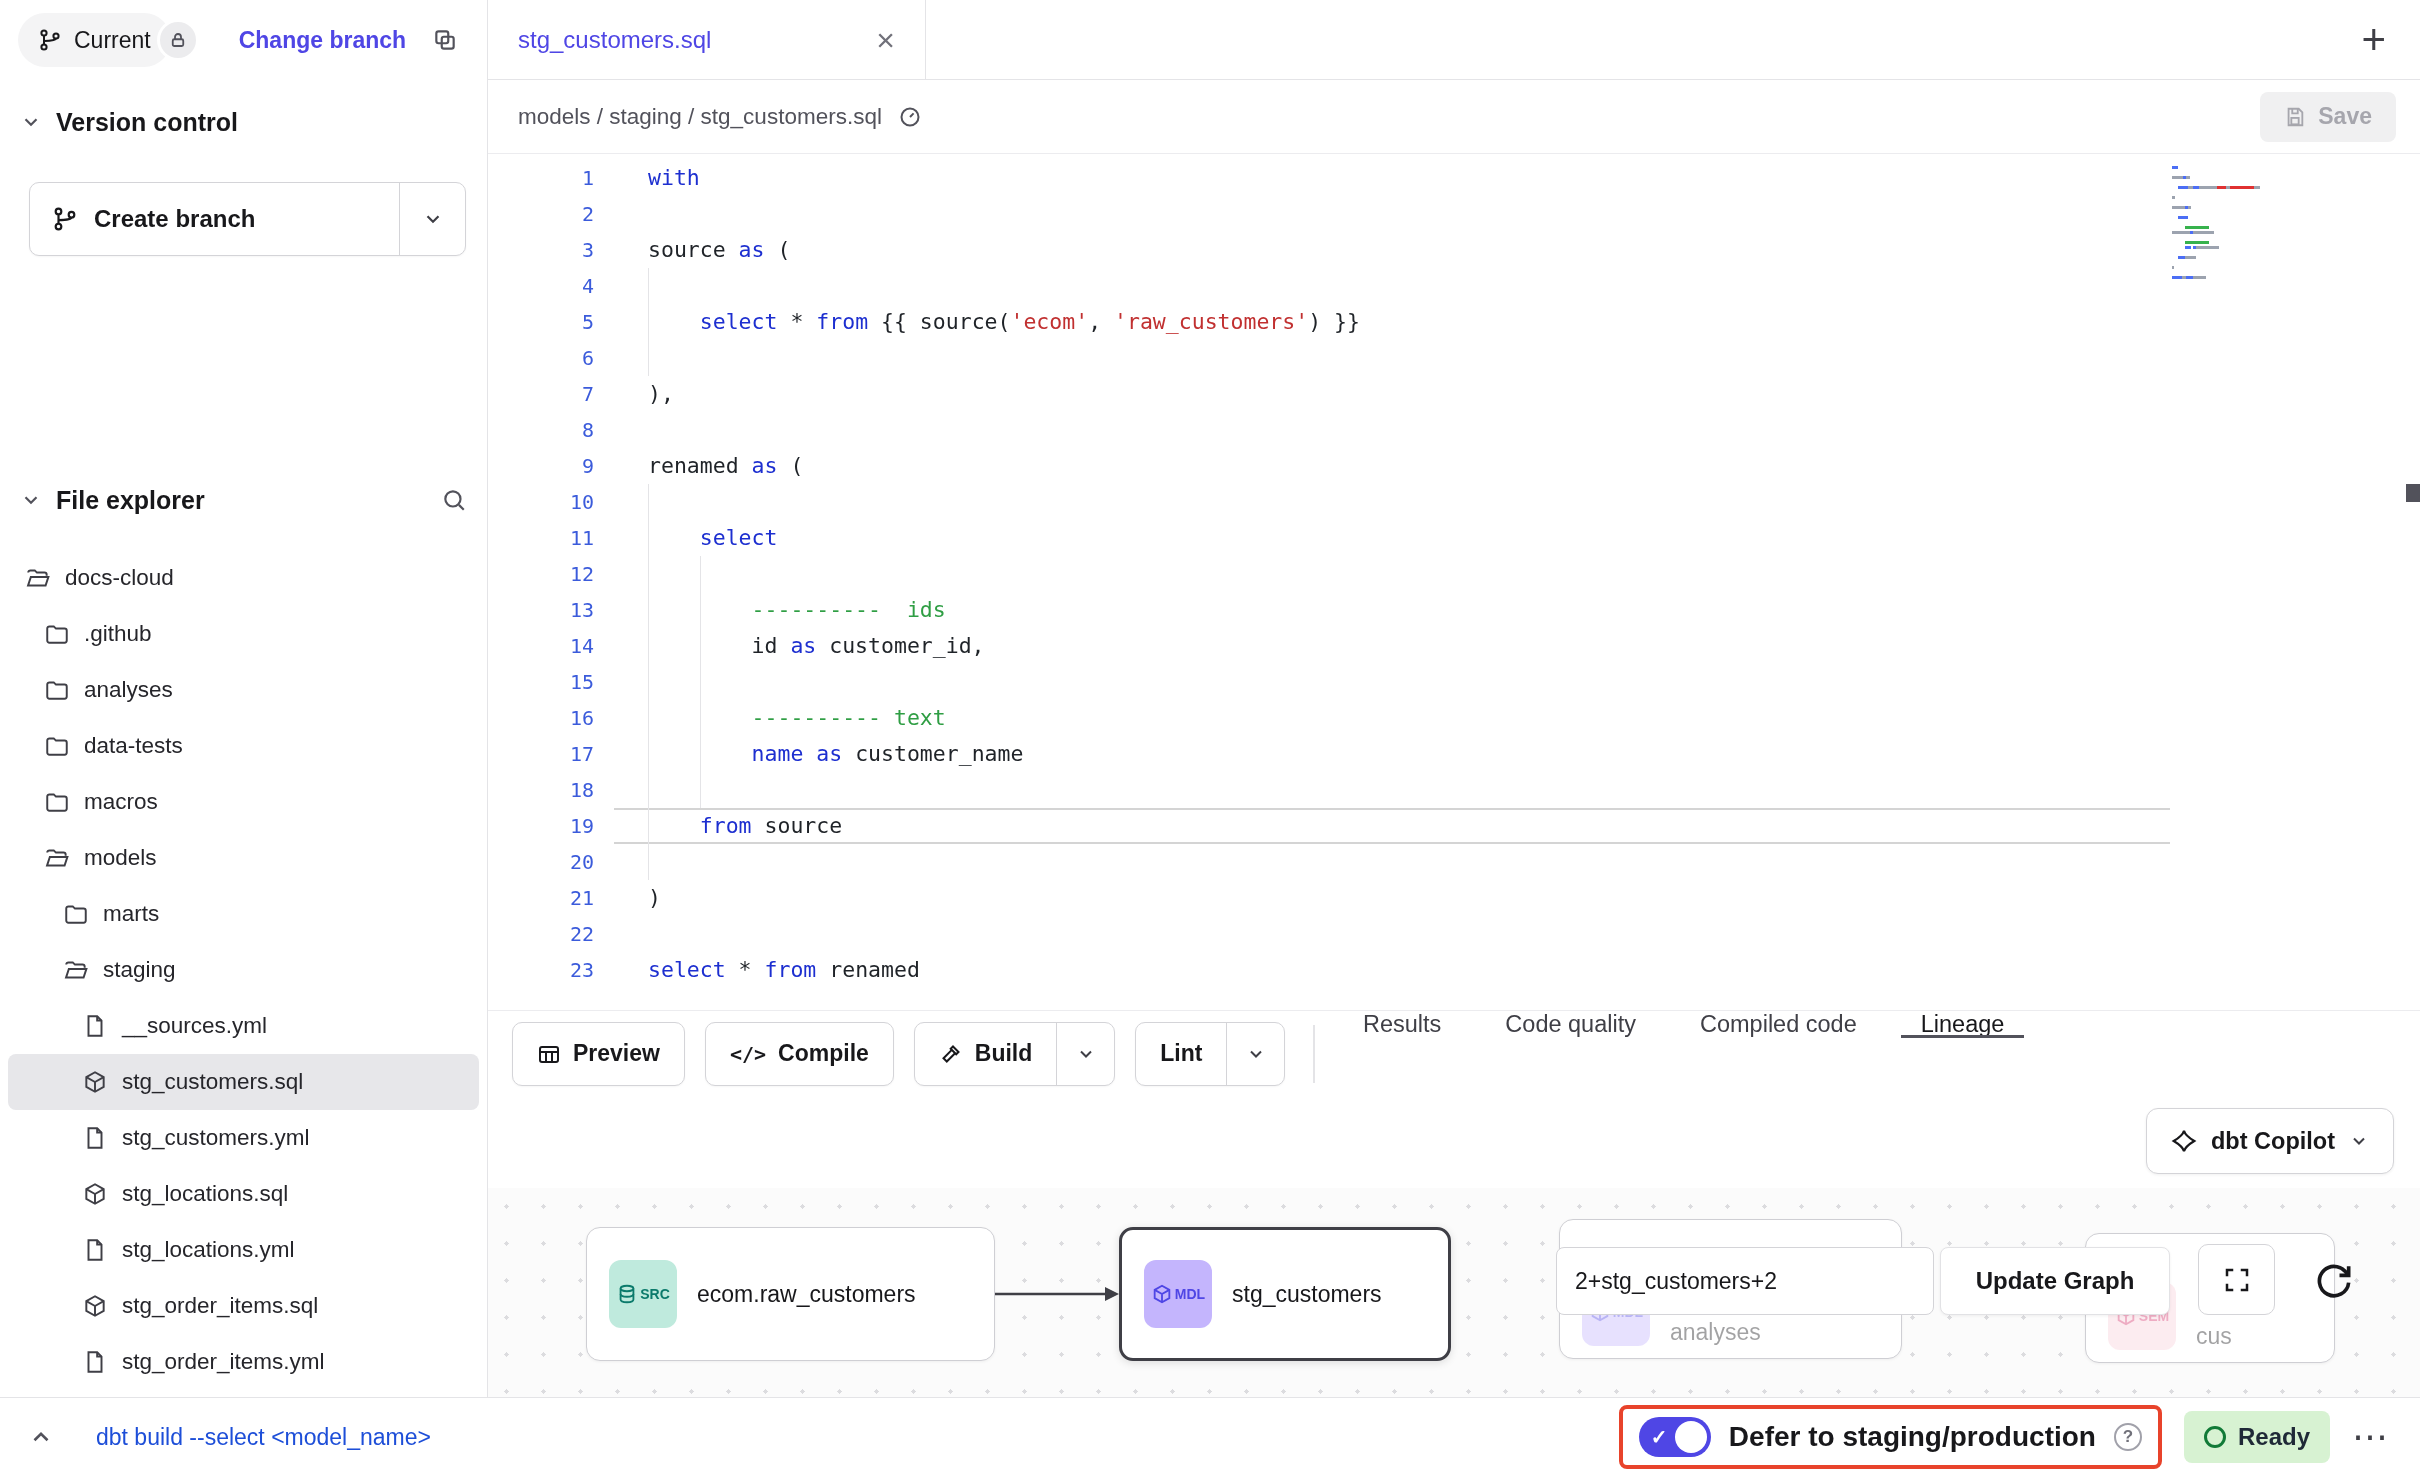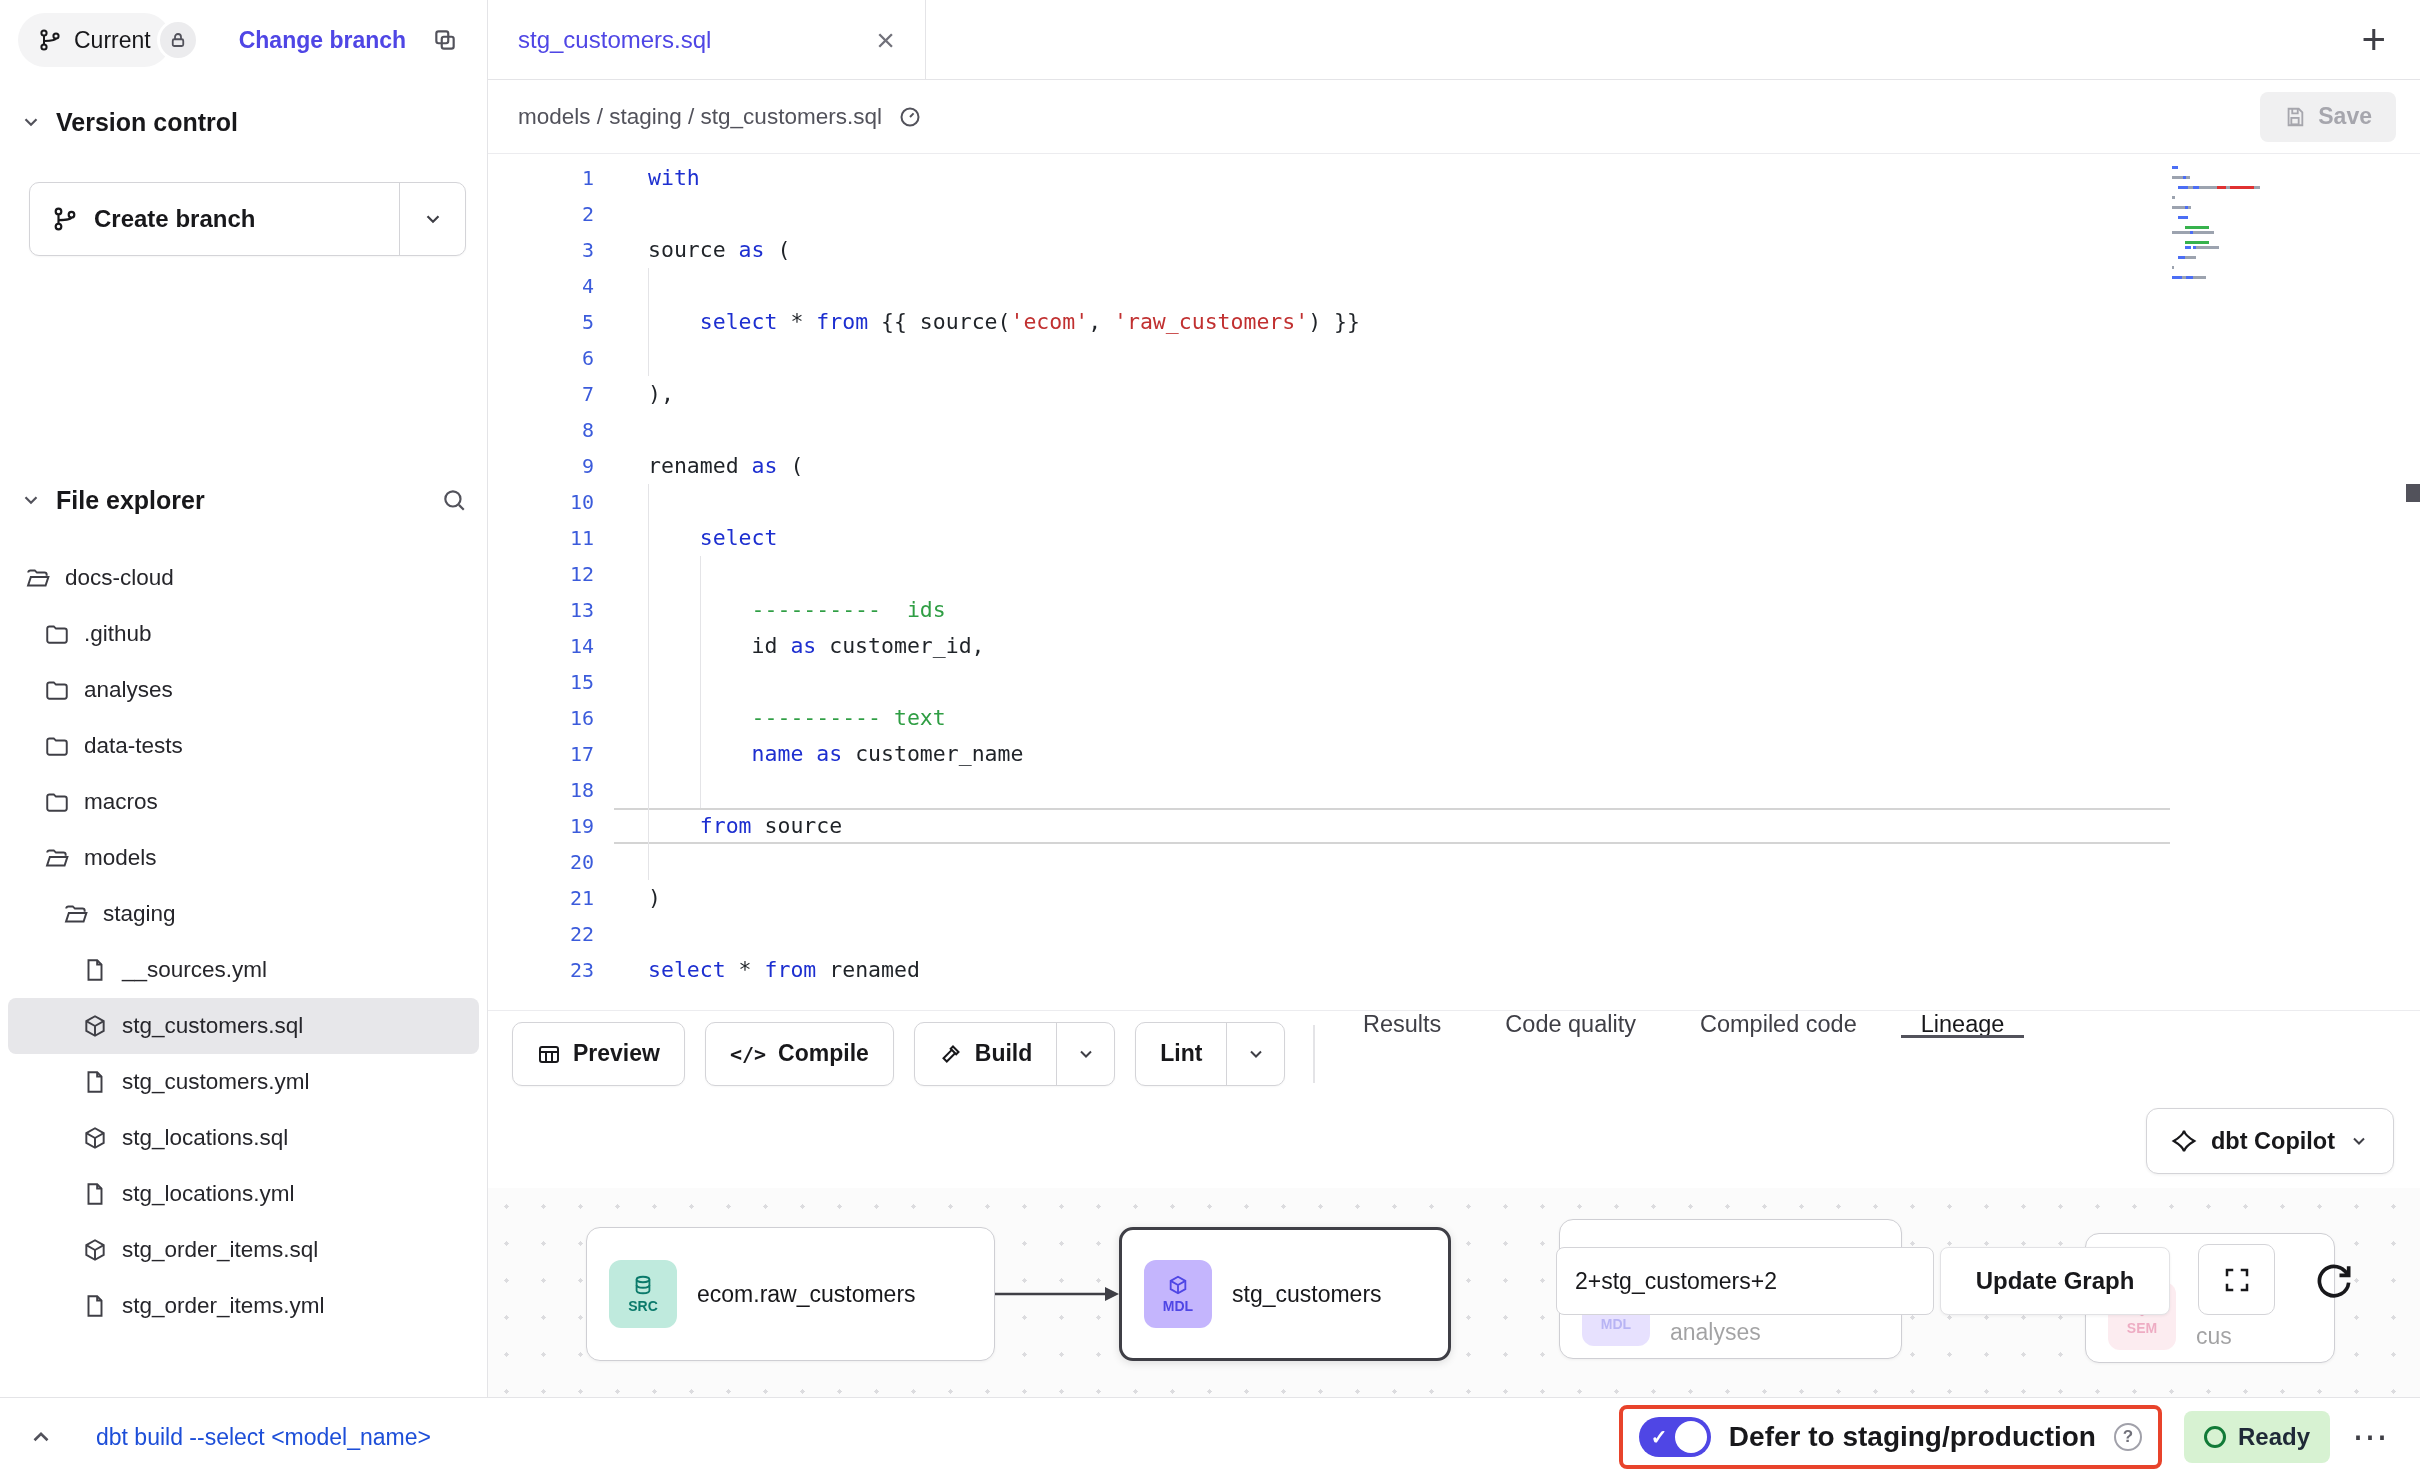--- a/index.html
+++ b/index.html
@@ -72,21 +72,21 @@
 
   
   .copilot-row{position:absolute;left:488px;top:1096px;right:0;height:92px;background:#fff}
   .copilot-btn{position:absolute;right:26px;top:12px;display:flex;align-items:center;gap:14px;height:66px;padding:0 24px;border:1.5px solid #d4d4d8;border-radius:12px;background:#fff;font-weight:600;font-size:23.5px;box-shadow:0 1px 3px rgba(0,0,0,.06);cursor:pointer}
 
   
   .canvas{position:absolute;left:488px;top:1188px;right:0;height:209px;background:#fbfbfb;background-image:radial-gradient(#dcdcdf 2.2px,transparent 2.2px);background-size:37px 37px}
   .node{position:absolute;background:#fff;border:1.5px solid #cfcfd4;border-radius:14px;display:flex;align-items:center;gap:20px;padding:0 22px;box-shadow:0 1px 3px rgba(0,0,0,.05);cursor:pointer}
   .node.selected{border:3px solid #3f3f46;box-shadow:0 2px 8px rgba(0,0,0,.12)}
   .node-label{font-size:23px;font-weight:500;color:#18181b;white-space:nowrap}
-  .badge{width:68px;height:68px;border-radius:12px;display:flex;flex-direction:column;align-items:center;justify-content:center;gap:2px;font-size:14px;font-weight:700;flex:none}
+  .badge{width:68px;height:68px;border-radius:12px;display:flex;align-items:center;justify-content:center;gap:2px;font-size:14px;font-weight:700;flex:none}
   .badge.src{background:#bfeadd;color:#0b7a6b}
   .badge.mdl{background:#c4b5fd;color:#4f46e5}
   .badge.sem{background:#f8d0da;color:#d6336c}
   .node.ghost{align-items:flex-end;padding-bottom:12px;z-index:1}
   .node.ghost .badge,.node.ghost .node-label{opacity:.4}
   .edge{position:absolute}
   .graph-input{position:absolute;left:1068px;top:59px;width:378px;height:68px;background:#fff;border:1.5px solid #d4d4d8;border-radius:8px;padding:0 18px;font-size:23px;color:#18181b;font-family:"Liberation Sans",sans-serif;z-index:5}
   .update-btn{position:absolute;left:1452px;top:59px;width:230px;height:68px;background:#fff;border:1.5px solid #e2e2e5;border-radius:8px;font-weight:600;font-size:24px;z-index:5;display:flex;align-items:center;justify-content:center;box-shadow:0 1px 3px rgba(0,0,0,.06);cursor:pointer}
   .fs-btn{position:absolute;left:1710px;top:56px;width:77px;height:71px;background:#fff;border:1.5px solid #d4d4d8;border-radius:10px;display:flex;align-items:center;justify-content:center;z-index:6;color:#18181b;cursor:pointer}
   .refresh-btn{position:absolute;left:1824px;top:69px;z-index:6;color:#18181b;cursor:pointer}
@@ -232,20 +232,28 @@
           <svg width="26" height="26" viewBox="0 0 24 24" fill="none" stroke="currentColor" stroke-width="1.8">
             <path d="M3 7a2 2 0 0 1 2-2h4l2 2h7a2 2 0 0 1 2 2v1"></path>
             <path d="M2.8 19l2.6-8h16.2l-2.6 8z"></path>
           </svg>
         </span>
     <span class="tree-label">models</span>
   </div>
       <div class="tree-row" style="padding-left: 55px;">
     <span class="tree-icon icon">
           <svg width="26" height="26" viewBox="0 0 24 24" fill="none" stroke="currentColor" stroke-width="1.8">
+            <path d="M3 7a2 2 0 0 1 2-2h4l2 2h8a2 2 0 0 1 2 2v9a2 2 0 0 1-2 2H5a2 2 0 0 1-2-2z"></path>
+          </svg>
+        </span>
+    <span class="tree-label">marts</span>
+  </div>
+      <div class="tree-row" style="padding-left: 55px;">
+    <span class="tree-icon icon">
+          <svg width="26" height="26" viewBox="0 0 24 24" fill="none" stroke="currentColor" stroke-width="1.8">
             <path d="M3 7a2 2 0 0 1 2-2h4l2 2h7a2 2 0 0 1 2 2v1"></path>
             <path d="M2.8 19l2.6-8h16.2l-2.6 8z"></path>
           </svg>
         </span>
     <span class="tree-label">staging</span>
   </div>
       <div class="tree-row" style="padding-left: 74px;">
     <span class="tree-icon icon">
           <svg width="26" height="26" viewBox="0 0 24 24" fill="none" stroke="currentColor" stroke-width="1.8">
             <path d="M6 3h8l4 4v14H6z"></path>

